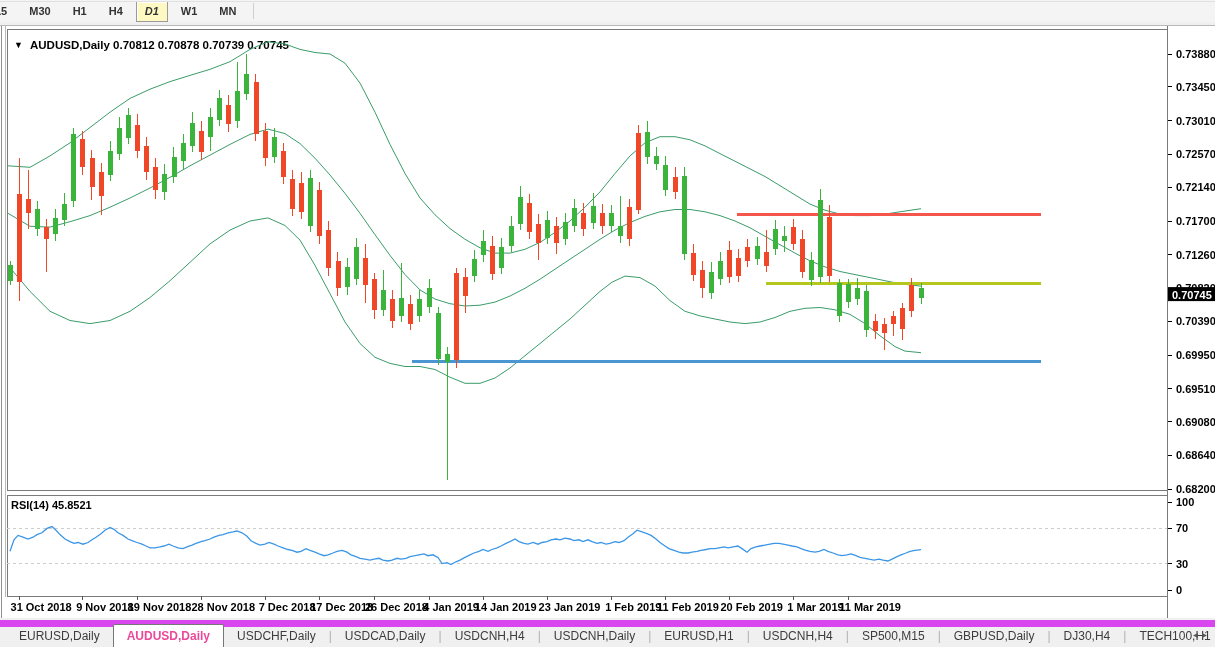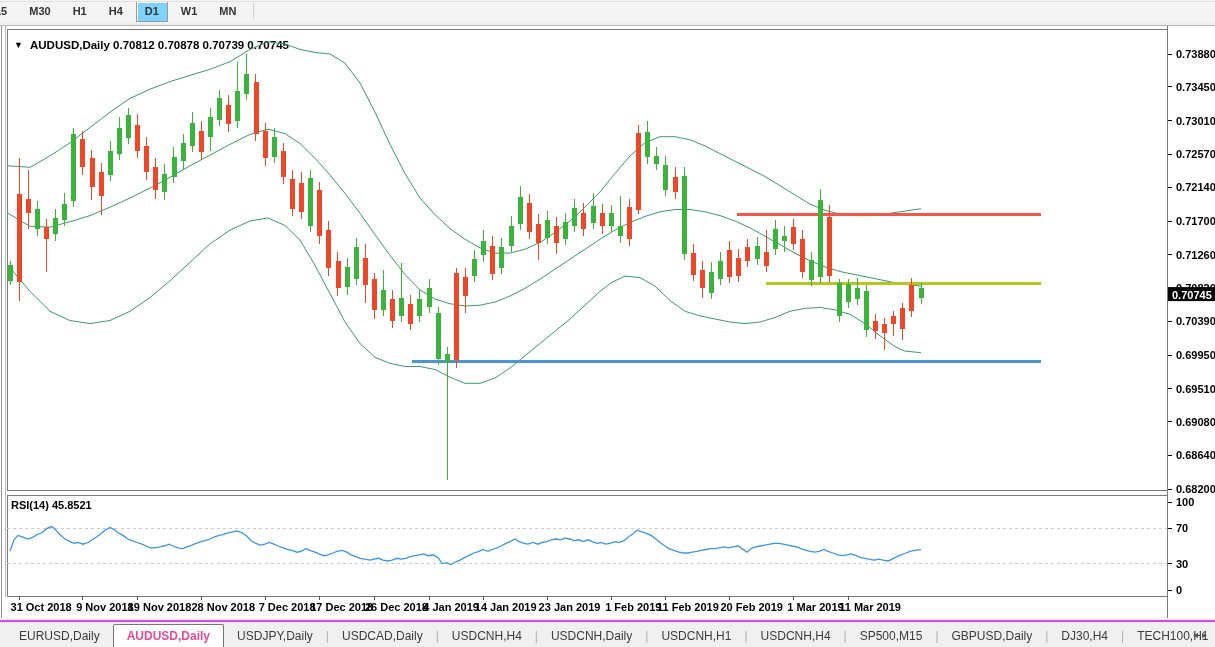--- a/index.html
+++ b/index.html
@@ -5,25 +5,25 @@
   html,body{margin:0;padding:0;background:#e8e8e8;}
   .stage{position:relative;width:1215px;height:647px;background:#f0f0f0;overflow:hidden;
          font-family:"Liberation Sans",sans-serif;}
   
   .toolbar{position:absolute;left:0;top:0;width:1215px;height:22px;background:#f4f4f4;
            display:flex;align-items:center;border-bottom:1px solid #d9d9d9;}
   .toolbar .topline{position:absolute;left:0;top:1px;width:100%;height:1px;background:#e0e0e0;}
   .tfbtn{font-size:11px;font-weight:bold;color:#333;padding:2px 8px;margin:0 2px;border:1px solid transparent;
          height:15px;line-height:15px;cursor:default;}
   .tfbtn.partial{margin-left:-6px;padding-left:0;}
-  .tfbtn.active{background:#7dd3fc;border:1px solid #9a9a9a;box-shadow:inset 1px 1px 0 #ffffff;}
+  .tfbtn.active{background:#fef9c3;border:1px solid #9a9a9a;box-shadow:inset 1px 1px 0 #ffffff;font-style:italic;}
   .tbsep{width:1px;height:16px;background:#cfcfcf;margin:0 6px;}
   
   .tabbar{position:absolute;left:0;top:620px;width:1215px;height:27px;background:#f0f0f0;
-          border-top:2px solid #d946ef;display:flex;align-items:flex-end;padding-left:6px;box-sizing:border-box;justify-content:space-between;}
+          border-top:7px solid #d946ef;display:flex;align-items:flex-end;padding-left:6px;box-sizing:border-box;justify-content:space-between;}
   .tab{font-size:12px;color:#3c3c3c;height:21px;line-height:21px;padding:0 13px;white-space:nowrap;cursor:default;}
   .tab.active{background:#ffffff;border:1px solid #777;border-bottom:1px solid #fff;font-weight:bold;color:#ec4899;
               height:23px;line-height:23px;margin-bottom:7px;position:relative;top:9px;border-radius:2px 2px 0 0;}
   .tabsep{color:#b0b0b0;font-size:12px;height:21px;line-height:21px;}
   .tabarrows{position:absolute;right:4px;bottom:7px;font-size:10px;color:#555;letter-spacing:4px;}
   svg text{font-family:"Liberation Sans",sans-serif;}
 </style>
 </head>
 <body>
 
@@ -337,29 +337,29 @@
       <line x1="793.5" y1="596" x2="793.5" y2="600" stroke="#555" shape-rendering="crispEdges"></line>
       <text x="815.5" y="611" font-size="11px" font-weight="bold" fill="#000" text-anchor="middle">1 Mar 2019</text>
       <line x1="848.1" y1="596" x2="848.1" y2="600" stroke="#555" shape-rendering="crispEdges"></line>
       <text x="870.1" y="611" font-size="11px" font-weight="bold" fill="#000" text-anchor="middle">11 Mar 2019</text>
     </svg>
 
   <div class="tabbar">
 
   <div class="tab">EURUSD,Daily</div>
       <div class="tab active">AUDUSD,Daily</div>
-      <div class="tab">USDJPY,Daily</div>
+      <div class="tab">USDCHF,Daily</div>
       <div class="tabsep">|</div>
       <div class="tab">USDCAD,Daily</div>
       <div class="tabsep">|</div>
       <div class="tab">USDCNH,H4</div>
       <div class="tabsep">|</div>
       <div class="tab">USDCNH,Daily</div>
       <div class="tabsep">|</div>
-      <div class="tab">USDCNH,H1</div>
+      <div class="tab">EURUSD,H1</div>
       <div class="tabsep">|</div>
       <div class="tab">USDCNH,H4</div>
       <div class="tabsep">|</div>
       <div class="tab">SP500,M15</div>
       <div class="tabsep">|</div>
       <div class="tab">GBPUSD,Daily</div>
       <div class="tabsep">|</div>
       <div class="tab">DJ30,H4</div>
       <div class="tabsep">|</div>
       <div class="tab">TECH100,H1</div>

